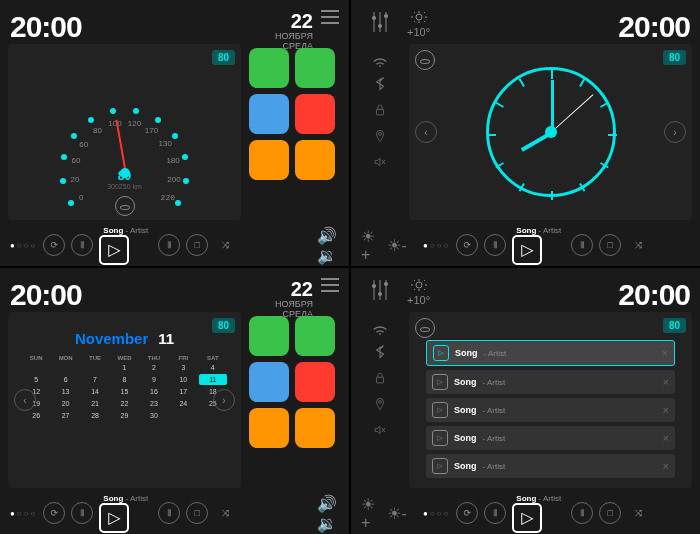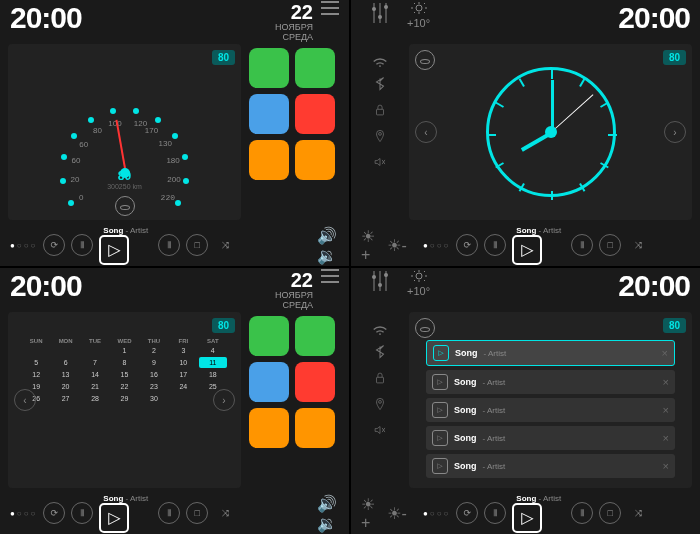--- a/index.html
+++ b/index.html
@@ -1,19 +1,19 @@
 <!DOCTYPE html>
 <html><head>
 <meta charset="utf-8">
 <style>
 *{margin:0;padding:0;box-sizing:border-box;font-family:Arial,sans-serif}
 body{background:#000;width:700px;height:534px;overflow:hidden}
 .grid{display:grid;grid-template-columns:1fr 1fr;grid-template-rows:1fr 1fr;gap:2px;width:100%;height:100%}
 .panel{background:#1a1a1a;position:relative;display:flex;flex-direction:column}
-.hdr{display:flex;align-items:flex-start;padding:1px 10px;height:44px}
+.hdr{display:flex;align-items:flex-start;padding:10px 10px;height:44px}
 .time{color:#fff;font-size:30px;font-weight:900;letter-spacing:-1px}
 .date{margin-left:auto;text-align:right;color:#9a9a9a;font-size:9px;line-height:1.1}
 .date .d{color:#fff;font-size:20px;font-weight:900}
 .menu-ico{margin-left:8px;color:#888;cursor:pointer}
 .sliders{margin-left:10px;color:#888;width:18px;height:24px;cursor:pointer}
 .weather{color:#888;text-align:center;font-size:11px;margin-left:18px}
 .weather svg{display:block;margin:0 auto 2px}
 .body{flex:1;display:flex;padding:0 8px 4px;gap:8px;min-height:0}
 .main{flex:1;background:#222;border-radius:4px;position:relative;display:flex;flex-direction:column;align-items:center;justify-content:center}
 .badge{position:absolute;top:6px;right:6px;background:#0a5a5a;color:#00e5e5;font-size:10px;font-weight:700;padding:2px 6px;border-radius:3px}
@@ -98,21 +98,21 @@
             <div class="tlbl" style="left: 30.5089px; top: 107.116px;">20</div>
             <div class="tick" style="left: 19.7477px; top: 85.3829px;"></div>
             <div class="tlbl" style="left: 31.4094px; top: 88.2121px;">60</div>
             <div class="tick" style="left: 29.4963px; top: 64.0365px;"></div>
             <div class="tlbl" style="left: 39.2712px; top: 72px;">60</div>
             <div class="tick" style="left: 46.4803px; top: 47.8423px;"></div>
             <div class="tlbl" style="left: 52.968px; top: 57.9373px;">80</div>
             <div class="tick" style="left: 68.2664px; top: 39.1204px;"></div>
             <div class="tlbl" style="left: 70.5374px; top: 50.9036px;">100</div>
             <div class="tick" style="left: 91.7336px; top: 39.1204px;"></div>
-            <div class="tlbl" style="left: 96px; top: 50.9036px; text-align: center;">120</div>
+            <div class="tlbl" style="left: 90px; top: 50.9036px; text-align: center;">120</div>
             <div class="tick" style="left: 113.52px; top: 47.8423px;"></div>
             <div class="tlbl" style="left: 107.032px; top: 57.9373px;">170</div>
             <div class="tick" style="left: 130.504px; top: 64.0365px;"></div>
             <div class="tlbl" style="left: 120.729px; top: 70.9972px;">130</div>
             <div class="tick" style="left: 140.252px; top: 85.3829px;"></div>
             <div class="tlbl" style="left: 128.591px; top: 88.2121px;">180</div>
             <div class="tick" style="left: 141.369px; top: 108.824px;"></div>
             <div class="tlbl" style="left: 129.491px; top: 107.116px;">200</div>
             <div class="tick" style="left: 133.694px; top: 131px;"></div>
             <div class="tlbl" style="left: 123.301px; top: 125px; font-family: Liberation Mono, monospace;">220</div>
@@ -257,20 +257,21 @@
     <div class="menu-ico"><svg width="18" height="14" viewBox="0 0 18 14">
             <path d="M0 1h18M0 7h18M0 13h18" stroke="currentColor" stroke-width="2"></path>
           </svg></div>
   </div>
   <div class="body">
     <div class="main">
       <div class="badge">80</div>
       <div class="nav l">‹</div>
       <div class="nav r">›</div>
       <div class="cal">
+        <div class="cal-hd"><span>November</span><span class="dd">11</span></div>
         <div class="cal-grid" id="calgrid">
               <div class="dh">SUN</div>
               <div class="dh">MON</div>
               <div class="dh">TUE</div>
               <div class="dh">WED</div>
               <div class="dh">THU</div>
               <div class="dh">FRI</div>
               <div class="dh">SAT</div>
               <div class="c"></div>
               <div class="c"></div>

